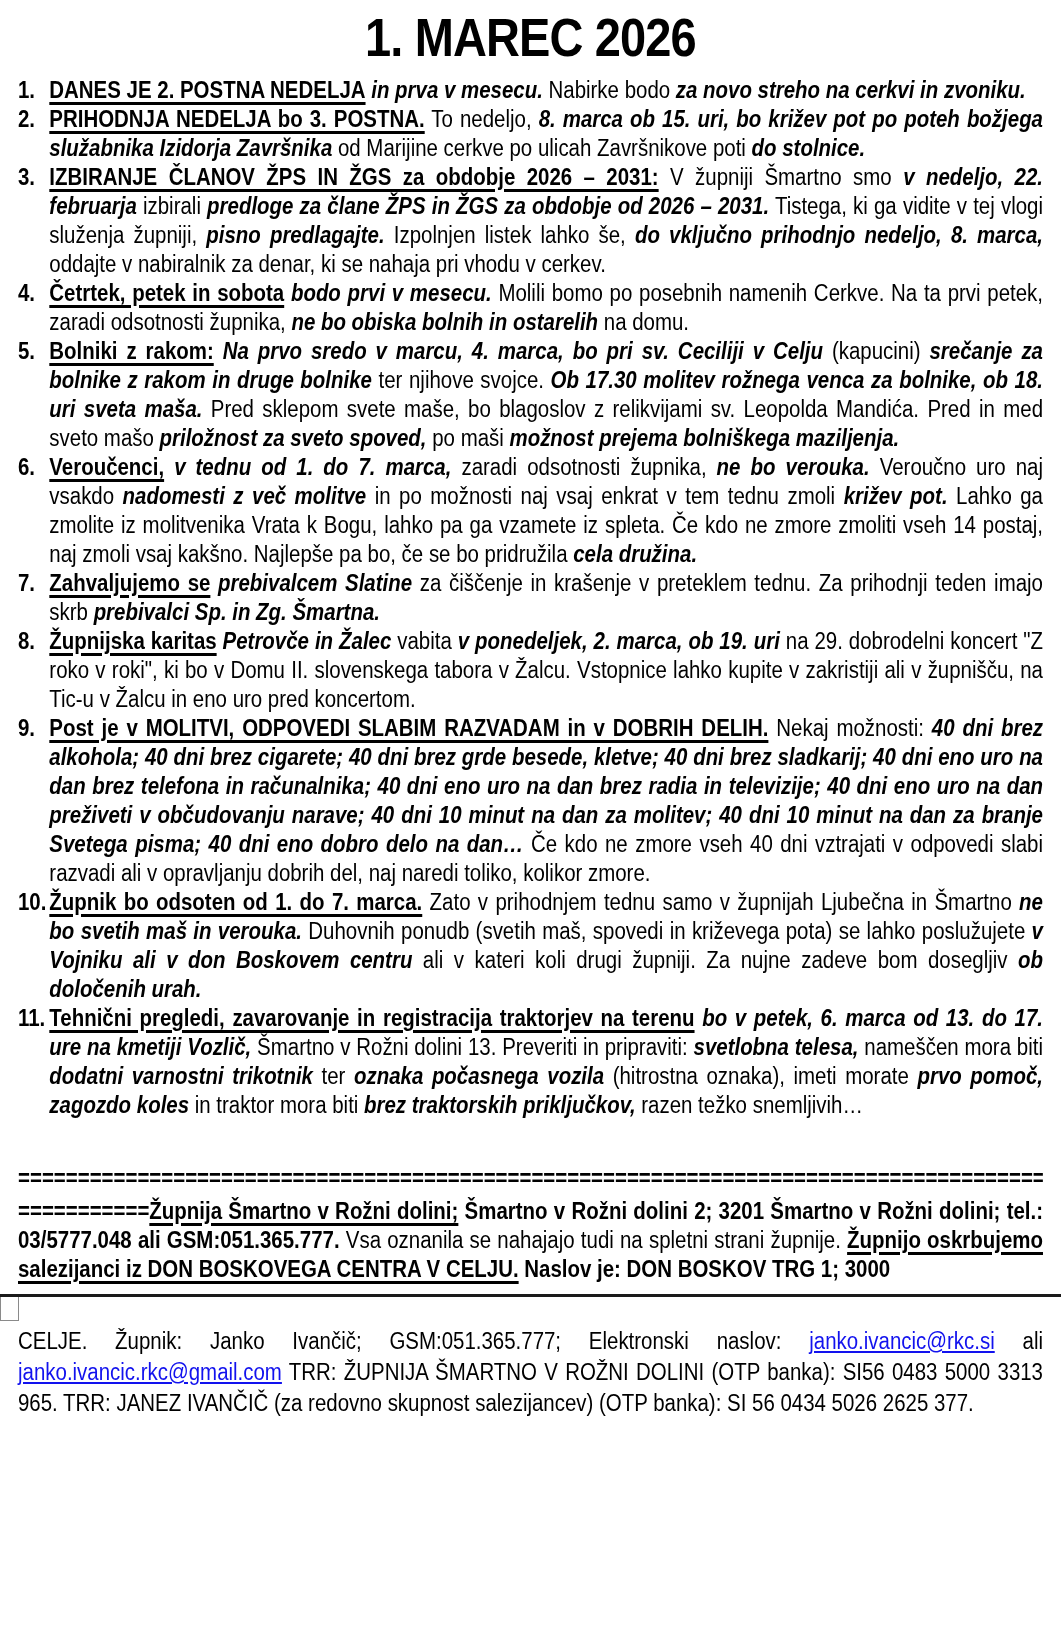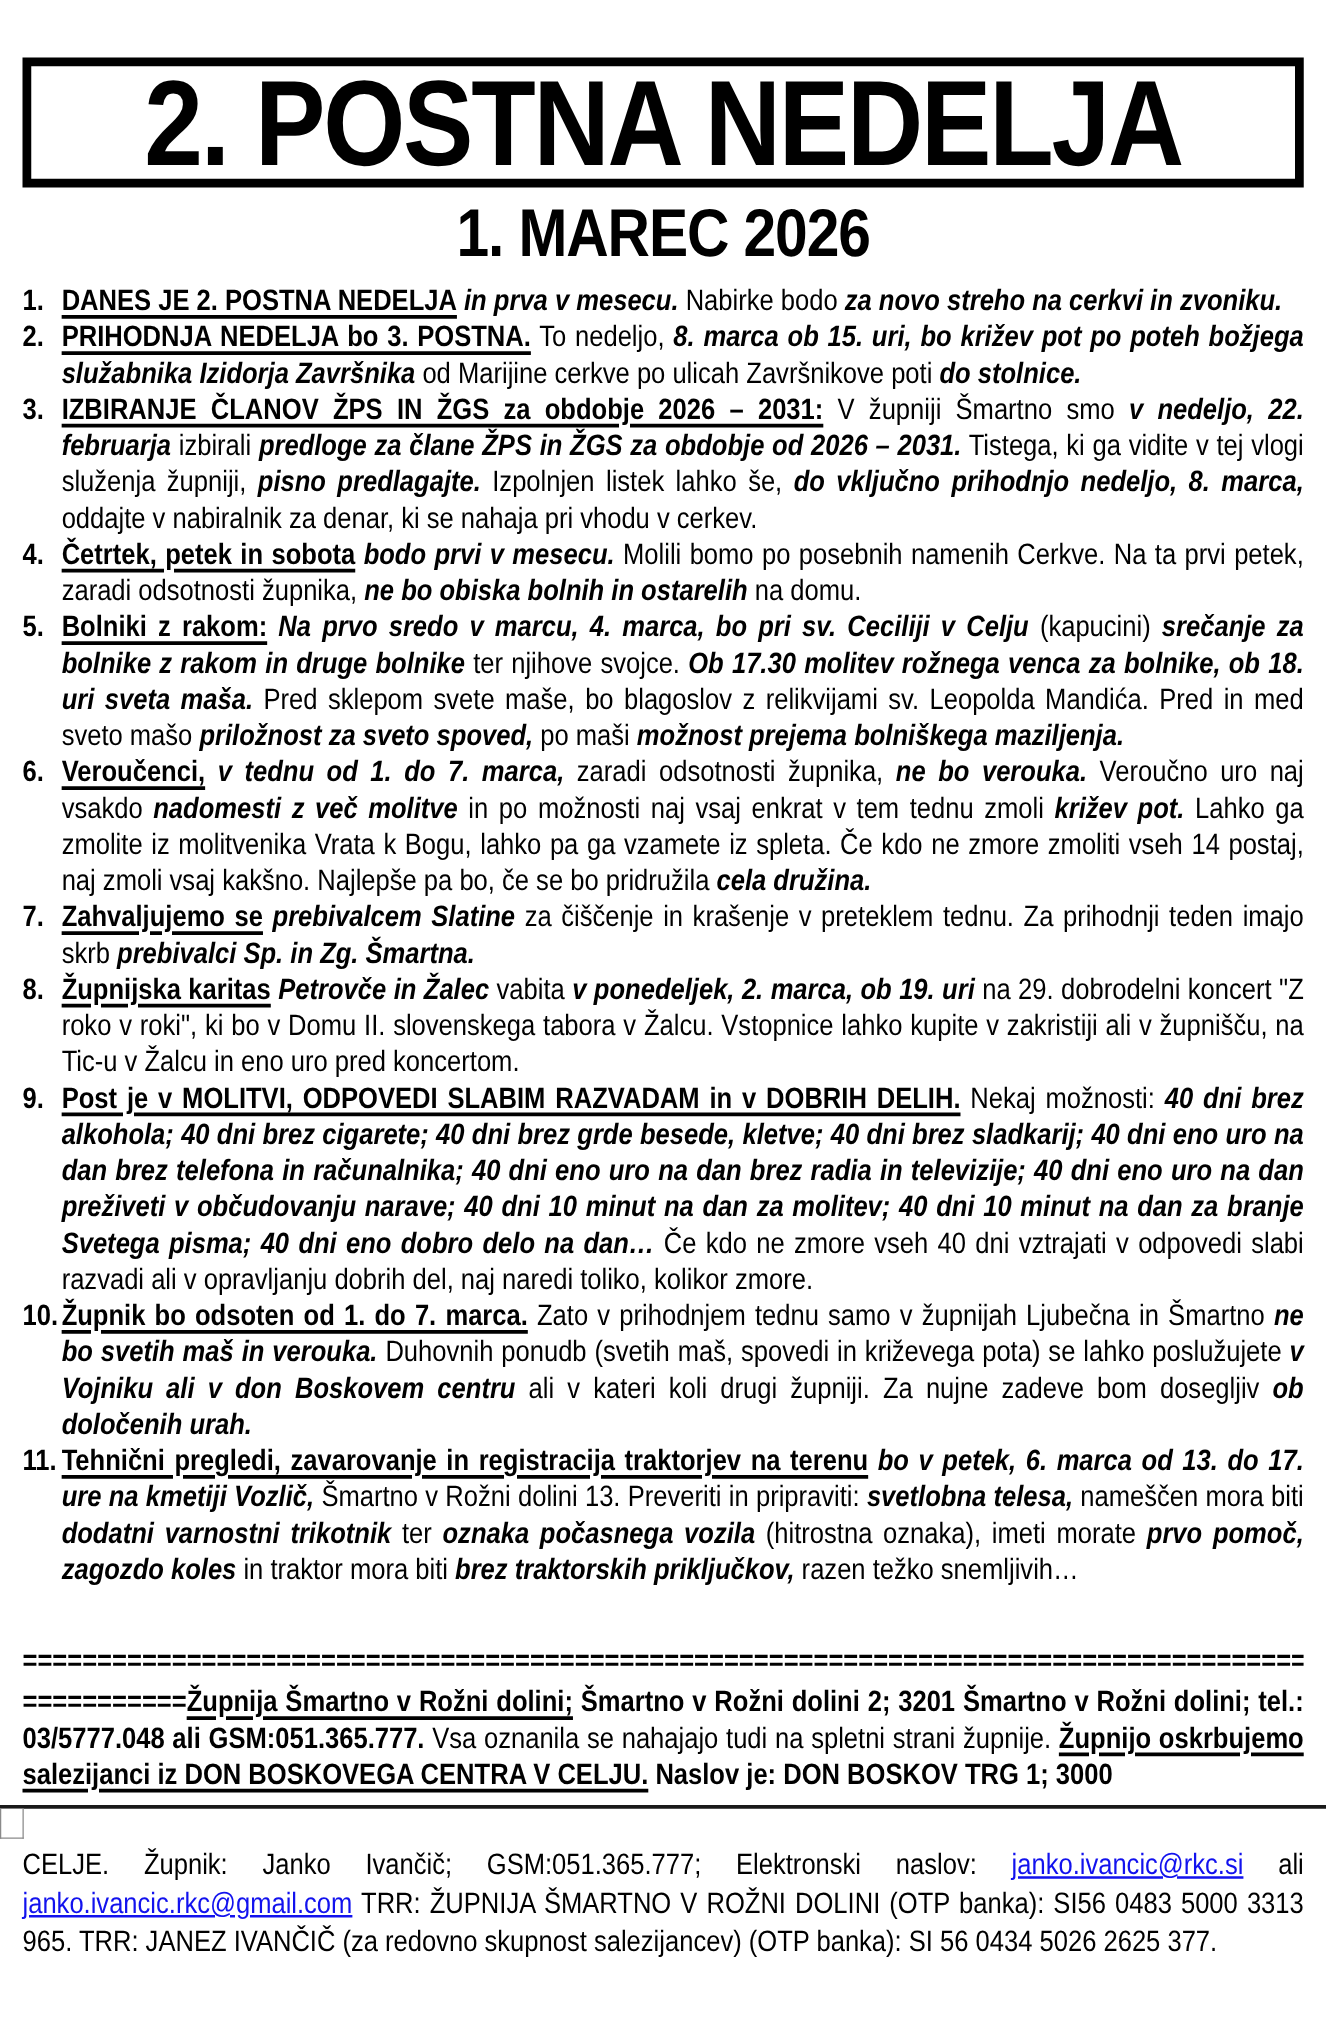--- a/index.html
+++ b/index.html
@@ -81,23 +81,20 @@
     margin-top: 2px;
     font-size: 23.5px; line-height: 31px;
     text-align: justify;
   }
 </style>
 </head>
 <body>
 
 <div class="page">
 
-  <div class="title-box">
-    <div class="sq title-text">2. POSTNA NEDELJA</div>
-  </div>
 
   <div class="sq subtitle">1. MAREC 2026</div>
 
   <div class="sq list">
       <div class="item"><span class="num">1.</span><span class="seg-bu">DANES JE 2. POSTNA NEDELJA</span><span class="seg-bi"> in prva v mesecu.</span><span class="seg-r"> Nabirke bodo </span><span class="seg-bi">za novo streho na cerkvi in zvoniku.</span></div>
       <div class="item"><span class="num">2.</span><span class="seg-bu">PRIHODNJA NEDELJA bo 3. POSTNA.</span><span class="seg-r"> To nedeljo, </span><span class="seg-bi">8. marca ob 15. uri, bo križev pot po poteh božjega služabnika Izidorja Završnika</span><span class="seg-r"> od Marijine cerkve po ulicah Završnikove poti </span><span class="seg-bi">do stolnice.</span></div>
       <div class="item"><span class="num">3.</span><span class="seg-bu">IZBIRANJE ČLANOV ŽPS IN ŽGS za obdobje 2026 – 2031:</span><span class="seg-r"> V župniji Šmartno smo </span><span class="seg-bi">v nedeljo, 22. februarja</span><span class="seg-r"> izbirali </span><span class="seg-bi">predloge za člane ŽPS in ŽGS za obdobje od 2026 – 2031.</span><span class="seg-r"> Tistega, ki ga vidite v tej vlogi služenja župniji, </span><span class="seg-bi">pisno predlagajte.</span><span class="seg-r"> Izpolnjen listek lahko še, </span><span class="seg-bi">do vključno prihodnjo nedeljo, 8. marca,</span><span class="seg-r"> oddajte v nabiralnik za denar, ki se nahaja pri vhodu v cerkev.</span></div>
       <div class="item"><span class="num">4.</span><span class="seg-bu">Četrtek, petek in sobota</span><span class="seg-bi"> bodo prvi v mesecu.</span><span class="seg-r"> Molili bomo po posebnih namenih Cerkve. Na ta prvi petek, zaradi odsotnosti župnika, </span><span class="seg-bi">ne bo obiska bolnih in ostarelih</span><span class="seg-r"> na domu.</span></div>
       <div class="item"><span class="num">5.</span><span class="seg-bu">Bolniki z rakom:</span><span class="seg-bi"> Na prvo sredo v marcu, 4. marca, bo pri sv. Ceciliji v Celju</span><span class="seg-r"> (kapucini) </span><span class="seg-bi">srečanje za bolnike z rakom in druge bolnike</span><span class="seg-r"> ter njihove svojce. </span><span class="seg-bi">Ob 17.30 molitev rožnega venca za bolnike, ob 18. uri sveta maša.</span><span class="seg-r"> Pred sklepom svete maše, bo blagoslov z relikvijami sv. Leopolda Mandića. Pred in med sveto mašo </span><span class="seg-bi">priložnost za sveto spoved,</span><span class="seg-r"> po maši </span><span class="seg-bi">možnost prejema bolniškega maziljenja.</span></div>
       <div class="item"><span class="num">6.</span><span class="seg-bu">Veroučenci,</span><span class="seg-bi"> v tednu od 1. do 7. marca,</span><span class="seg-r"> zaradi odsotnosti župnika, </span><span class="seg-bi">ne bo verouka.</span><span class="seg-r"> Veroučno uro naj vsakdo </span><span class="seg-bi">nadomesti z več molitve</span><span class="seg-r"> in po možnosti naj vsaj enkrat v tem tednu zmoli </span><span class="seg-bi">križev pot.</span><span class="seg-r"> Lahko ga zmolite iz molitvenika Vrata k Bogu, lahko pa ga vzamete iz spleta. Če kdo ne zmore zmoliti vseh 14 postaj, naj zmoli vsaj kakšno. Najlepše pa bo, če se bo pridružila </span><span class="seg-bi">cela družina.</span></div>

